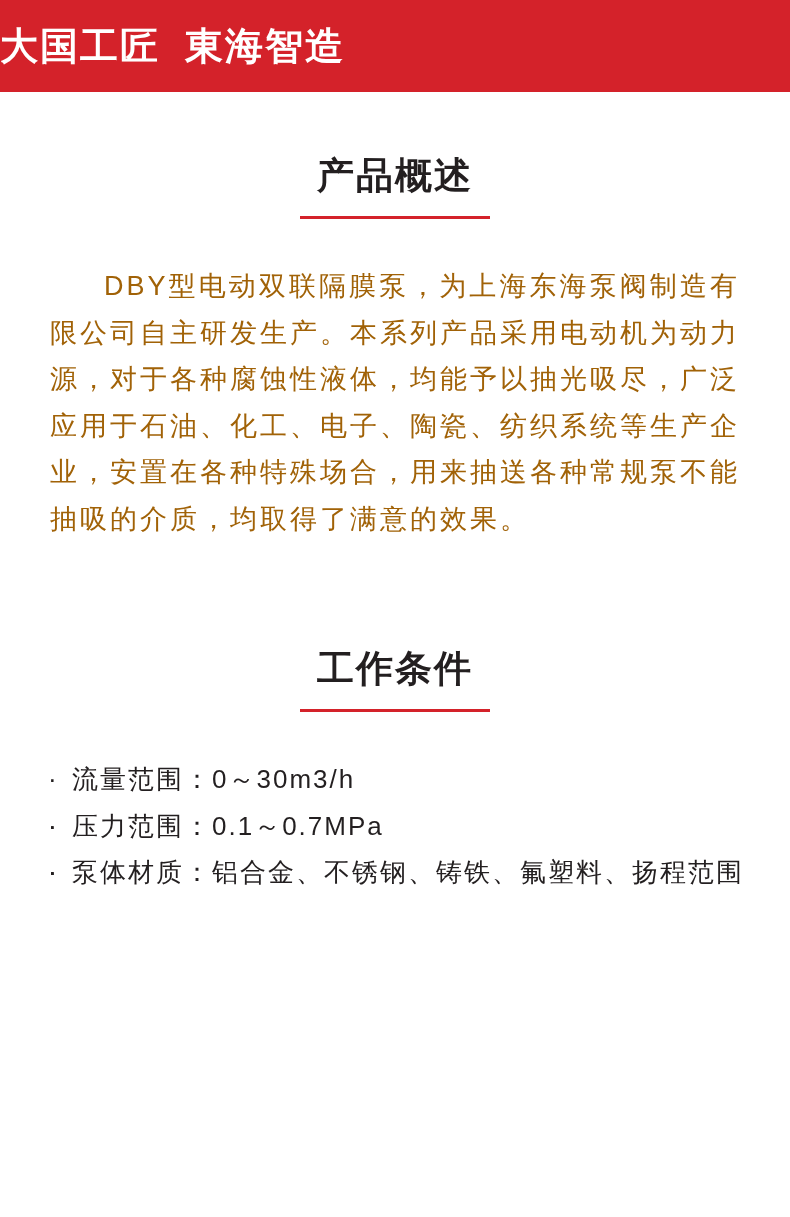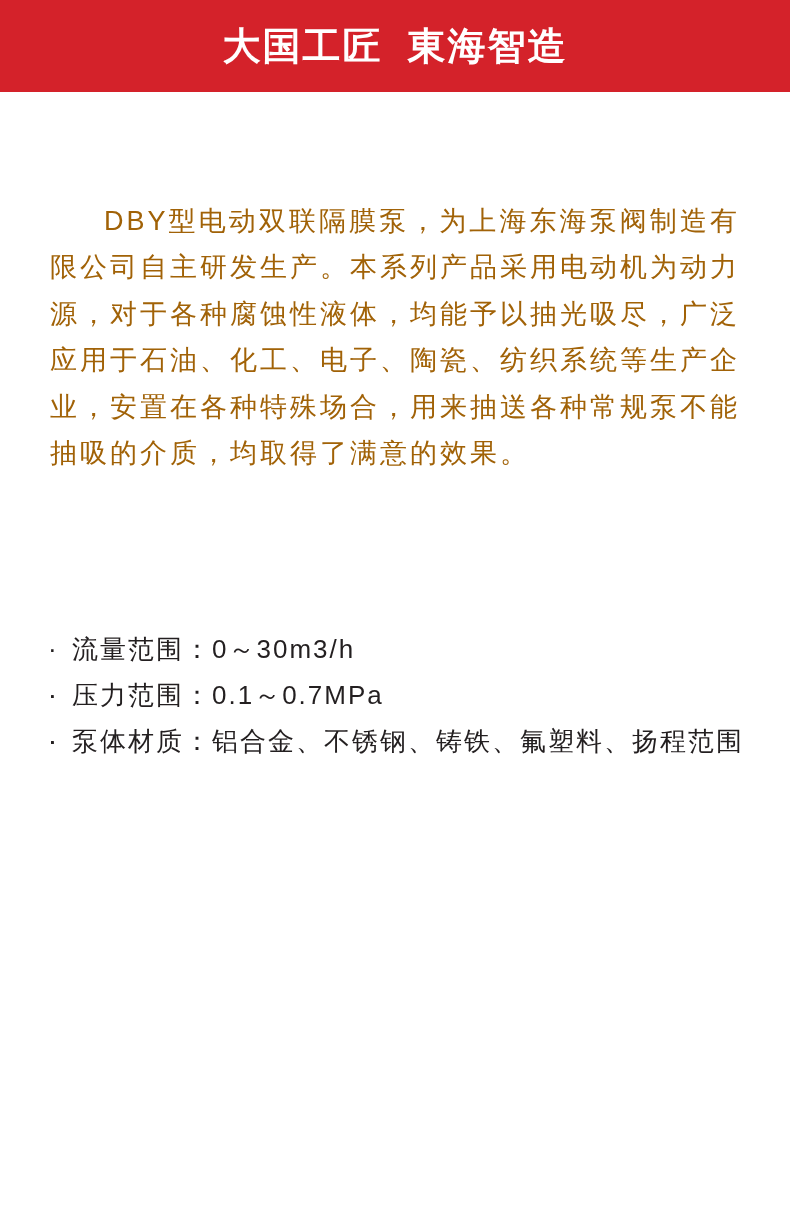--- a/index.html
+++ b/index.html
@@ -21,21 +21,20 @@
     box-sizing: border-box;
   }
 
   
   .banner {
     width: 790px;
     height: 92px;
     background: #d4222a;
     display: flex;
     align-items: center;
-    justify-content: center;
   }
   .banner-title {
     color: #ffffff;
     font-size: 38px;
     font-weight: bold;
     letter-spacing: 2px;
     line-height: 1;
     white-space: pre;
   }
 
@@ -105,26 +104,34 @@
 
 <div class="page">
 
   <div class="banner">
     <div class="banner-title">大国工匠  東海智造</div>
   </div>
 
   <div class="spacer-1"></div>
 
   <div class="section">
+    <div class="section-head">
+      <div class="section-title">产品概述</div>
+      <div class="title-rule"></div>
+    </div>
     <p class="overview-body">DBY型电动双联隔膜泵，为上海东海泵阀制造有限公司自主研发生产。本系列产品采用电动机为动力源，对于各种腐蚀性液体，均能予以抽光吸尽，广泛应用于石油、化工、电子、陶瓷、纺织系统等生产企业，安置在各种特殊场合，用来抽送各种常规泵不能抽吸的介质，均取得了满意的效果。</p>
   </div>
 
   <div class="spacer-2"></div>
 
   <div class="section">
+    <div class="section-head">
+      <div class="section-title">工作条件</div>
+      <div class="title-rule"></div>
+    </div>
     <ul class="cond-list">
       <li class="cond-item">
         <span class="bullet">·</span>
         <span>流量范围：0～30m3/h</span>
       </li>
       <li class="cond-item">
         <span class="bullet">·</span>
       </li>
       <li class="cond-item">
         <span class="bullet">·</span>

